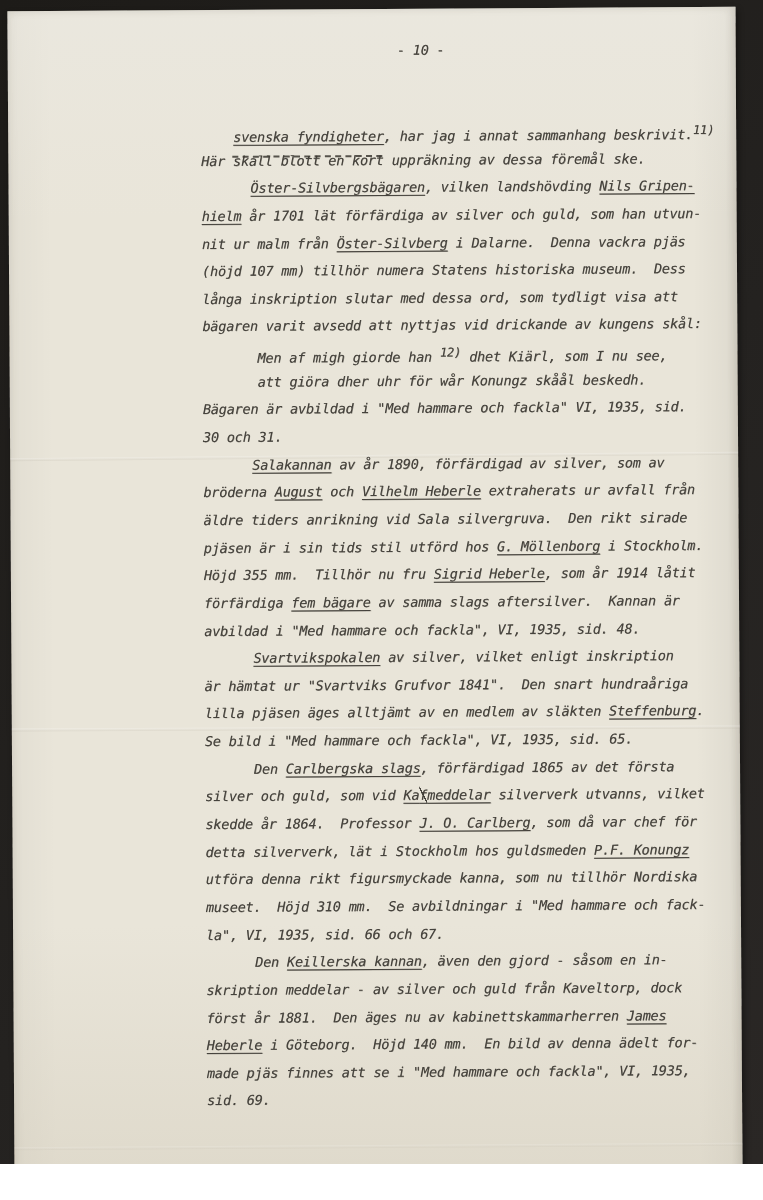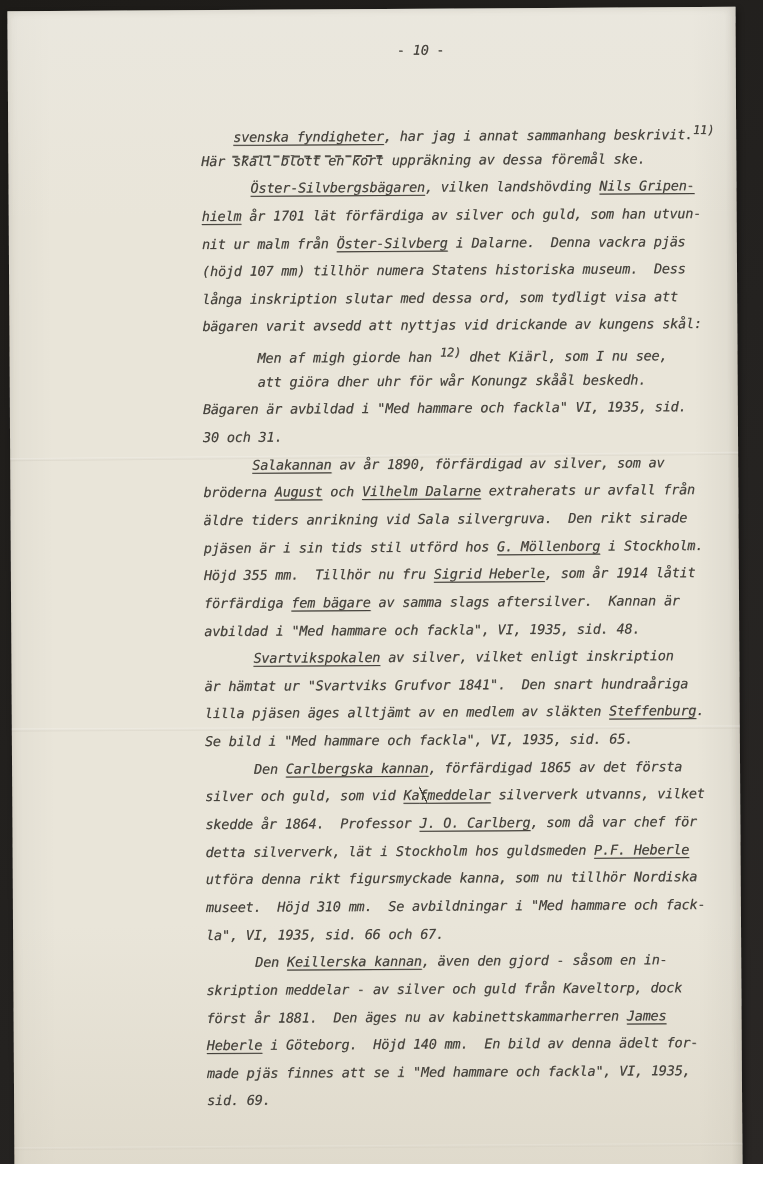--- a/index.html
+++ b/index.html
@@ -112,34 +112,34 @@
         <div class="line"><span class="u">hielm</span><span> år 1701 lät förfärdiga av silver och guld, som han utvun-</span></div>
         <div class="line"><span>nit ur malm från </span><span class="u">Öster-Silvberg</span><span> i Dalarne.  Denna vackra pjäs</span></div>
         <div class="line"><span>(höjd 107 mm) tillhör numera Statens historiska museum.  Dess</span></div>
         <div class="line"><span>långa inskription slutar med dessa ord, som tydligt visa att</span></div>
         <div class="line"><span>bägaren varit avsedd att nyttjas vid drickande av kungens skål:</span></div>
         <div class="line ind2"><span>Men af migh giorde han </span><span class="sup">12)</span><span> dhet Kiärl, som I nu see,</span></div>
         <div class="line ind2"><span>att giöra dher uhr för wår Konungz skåål beskedh.</span></div>
         <div class="line"><span>Bägaren är avbildad i "Med hammare och fackla" VI, 1935, sid.</span></div>
         <div class="line"><span>30 och 31.</span></div>
         <div class="line ind1"><span class="u">Salakannan</span><span> av år 1890, förfärdigad av silver, som av</span></div>
-        <div class="line"><span>bröderna </span><span class="u">August</span><span> och </span><span class="u">Vilhelm Dalarne</span><span> extraherats ur avfall från</span></div>
+        <div class="line"><span>bröderna </span><span class="u">August</span><span> och </span><span class="u">Vilhelm Heberle</span><span> extraherats ur avfall från</span></div>
         <div class="line"><span>äldre tiders anrikning vid Sala silvergruva.  Den rikt sirade</span></div>
         <div class="line"><span>pjäsen är i sin tids stil utförd hos </span><span class="u">G. Möllenborg</span><span> i Stockholm.</span></div>
         <div class="line"><span>Höjd 355 mm.  Tillhör nu fru </span><span class="u">Sigrid Heberle</span><span>, som år 1914 låtit</span></div>
         <div class="line"><span>förfärdiga </span><span class="u">fem bägare</span><span> av samma slags aftersilver.  Kannan är</span></div>
         <div class="line"><span>avbildad i "Med hammare och fackla", VI, 1935, sid. 48.</span></div>
         <div class="line ind1"><span class="u">Svartvikspokalen</span><span> av silver, vilket enligt inskription</span></div>
         <div class="line"><span>är hämtat ur "Svartviks Grufvor 1841".  Den snart hundraåriga</span></div>
         <div class="line"><span>lilla pjäsen äges alltjämt av en medlem av släkten </span><span class="u">Steffenburg</span><span>.</span></div>
         <div class="line"><span>Se bild i "Med hammare och fackla", VI, 1935, sid. 65.</span></div>
-        <div class="line ind1"><span>Den </span><span class="u">Carlbergska kannan</span><span>, förfärdigad 1865 av det första</span></div>
+        <div class="line ind1"><span>Den </span><span class="u">Carlbergska slags</span><span>, förfärdigad 1865 av det första</span></div>
         <div class="line"><span>silver och guld, som vid </span><span class="u">Ka</span><span class="u strike">f</span><span class="u">meddelar</span><span> silververk utvanns, vilket</span></div>
         <div class="line"><span>skedde år 1864.  Professor </span><span class="u">J. O. Carlberg</span><span>, som då var chef för</span></div>
-        <div class="line"><span>detta silververk, lät i Stockholm hos guldsmeden </span><span class="u">P.F. Heberle</span></div>
+        <div class="line"><span>detta silververk, lät i Stockholm hos guldsmeden </span><span class="u">P.F. Konungz</span></div>
         <div class="line"><span>utföra denna rikt figursmyckade kanna, som nu tillhör Nordiska</span></div>
         <div class="line"><span>museet.  Höjd 310 mm.  Se avbildningar i "Med hammare och fack-</span></div>
         <div class="line"><span>la", VI, 1935, sid. 66 och 67.</span></div>
         <div class="line ind1"><span>Den </span><span class="u">Keillerska kannan</span><span>, även den gjord - såsom en in-</span></div>
         <div class="line"><span>skription meddelar - av silver och guld från Kaveltorp, dock</span></div>
         <div class="line"><span>först år 1881.  Den äges nu av kabinettskammarherren </span><span class="u">James</span></div>
         <div class="line"><span class="u">Heberle</span><span> i Göteborg.  Höjd 140 mm.  En bild av denna ädelt for-</span></div>
         <div class="line"><span>made pjäs finnes att se i "Med hammare och fackla", VI, 1935,</span></div>
         <div class="line"><span>sid. 69.</span></div>
       </div>

